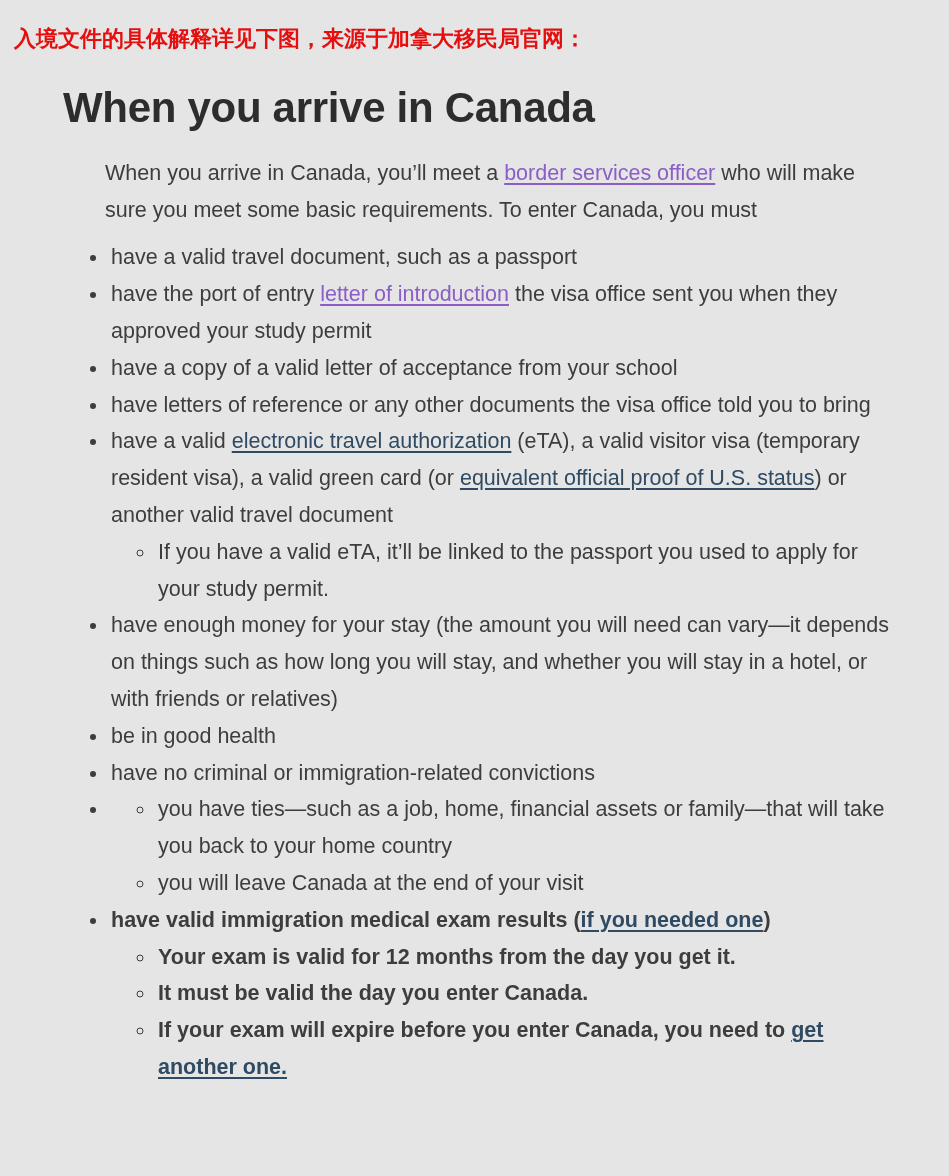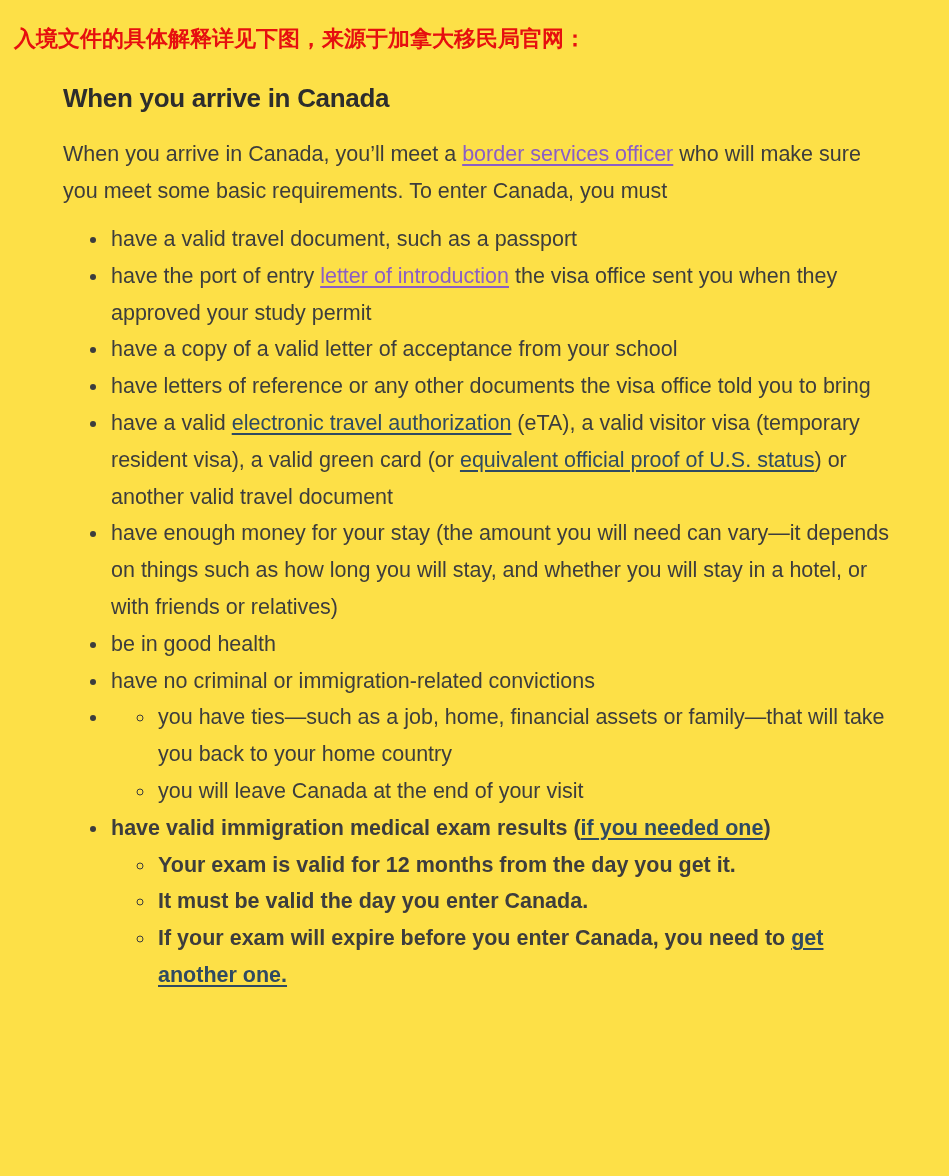--- a/index.html
+++ b/index.html
@@ -2,45 +2,45 @@
 <html style="--note_red: #e60f0f; --text: #3d3d3d; --heading: #2d2d2d; --link_visited: #8b5ec6; --link_default: #2f4a62;"><head>
 <meta charset="utf-8">
 <style>
   * { margin: 0; padding: 0; box-sizing: border-box; }
   html, body { background: #ffffff; }
   .page {
     position: relative;
     width: 949px;
     height: 1176px;
     overflow: hidden;
-    background: #fde047;
+    background: #e5e5e5;
     font-family: "Liberation Sans", sans-serif;
   }
   .note {
     padding: 25px 10px 0 14px;
     font-size: 22px;
     line-height: 1.25;
     font-weight: 700;
     color: var(--note_red, #e60000);
   }
   .article {
     margin: 31px 58px 0 63px;
     color: var(--text, #3d3d3d);
     font-size: 21.5px;
     line-height: 36.8px;
   }
   .article h1 {
-    font-size: 26px;
+    font-size: 42px;
     line-height: 1.15;
     font-weight: 700;
     color: var(--heading, #2d2d2d);
     letter-spacing: -0.3px;
     margin-bottom: 23px;
   }
-  .intro { margin-bottom: 0; }
+  .intro { margin-bottom: 0; margin-left: 42px; }
   ul.reqs {
     margin-top: 11px;
     padding-left: 46px;
     list-style: disc;
   }
   ul.sub {
     padding-left: 45px;
     list-style: circle;
   }
   li { padding-left: 2px; }
@@ -62,21 +62,23 @@
   <div class="article">
     <h1>When you arrive in Canada</h1>
 
     <p class="intro"><span>When you arrive in Canada, you’ll meet a </span><a class="link visited">border services officer</a><span> who will make sure you meet some basic requirements. To enter Canada, you must</span></p>
 
     <ul class="reqs">
         <li><span>have a valid travel document, such as a passport</span></li>
         <li><span>have the port of entry </span><a class="link visited">letter of introduction</a><span> the visa office sent you when they approved your study permit</span></li>
         <li><span>have a copy of a valid letter of acceptance from your school</span></li>
         <li><span>have letters of reference or any other documents the visa office told you to bring</span></li>
-        <li><span>have a valid </span><a class="link default">electronic travel authorization</a><span> (eTA), a valid visitor visa (temporary resident visa), a valid green card (or </span><a class="link default">equivalent official proof of U.S. status</a><span>) or another valid travel document</span></li>
+        <li><span>have a valid </span><a class="link default">electronic travel authorization</a><span> (eTA), a valid visitor visa (temporary resident visa), a valid green card (or </span><a class="link default">equivalent official proof of U.S. status</a><span>) or another valid travel document</span><ul class="sub">
+            <li><span>If you have a valid eTA, it’ll be linked to the passport you used to apply for your study permit.</span></li>
+          </ul></li>
         <li><span>have enough money for your stay (the amount you will need can vary—it depends on things such as how long you will stay, and whether you will stay in a hotel, or with friends or relatives)</span></li>
         <li><span>be in good health</span></li>
         <li><span>have no criminal or immigration-related convictions</span></li>
         <li><ul class="sub">
             <li><span>you have ties—such as a job, home, financial assets or family—that will take you back to your home country</span></li>
             <li><span>you will leave Canada at the end of your visit</span></li>
           </ul></li>
         <li class="bold"><span>have valid immigration medical exam results (</span><a class="link default">if you needed one</a><span>)</span><ul class="sub">
             <li><span>Your exam is valid for 12 months from the day you get it.</span></li>
             <li><span>It must be valid the day you enter Canada.</span></li>

